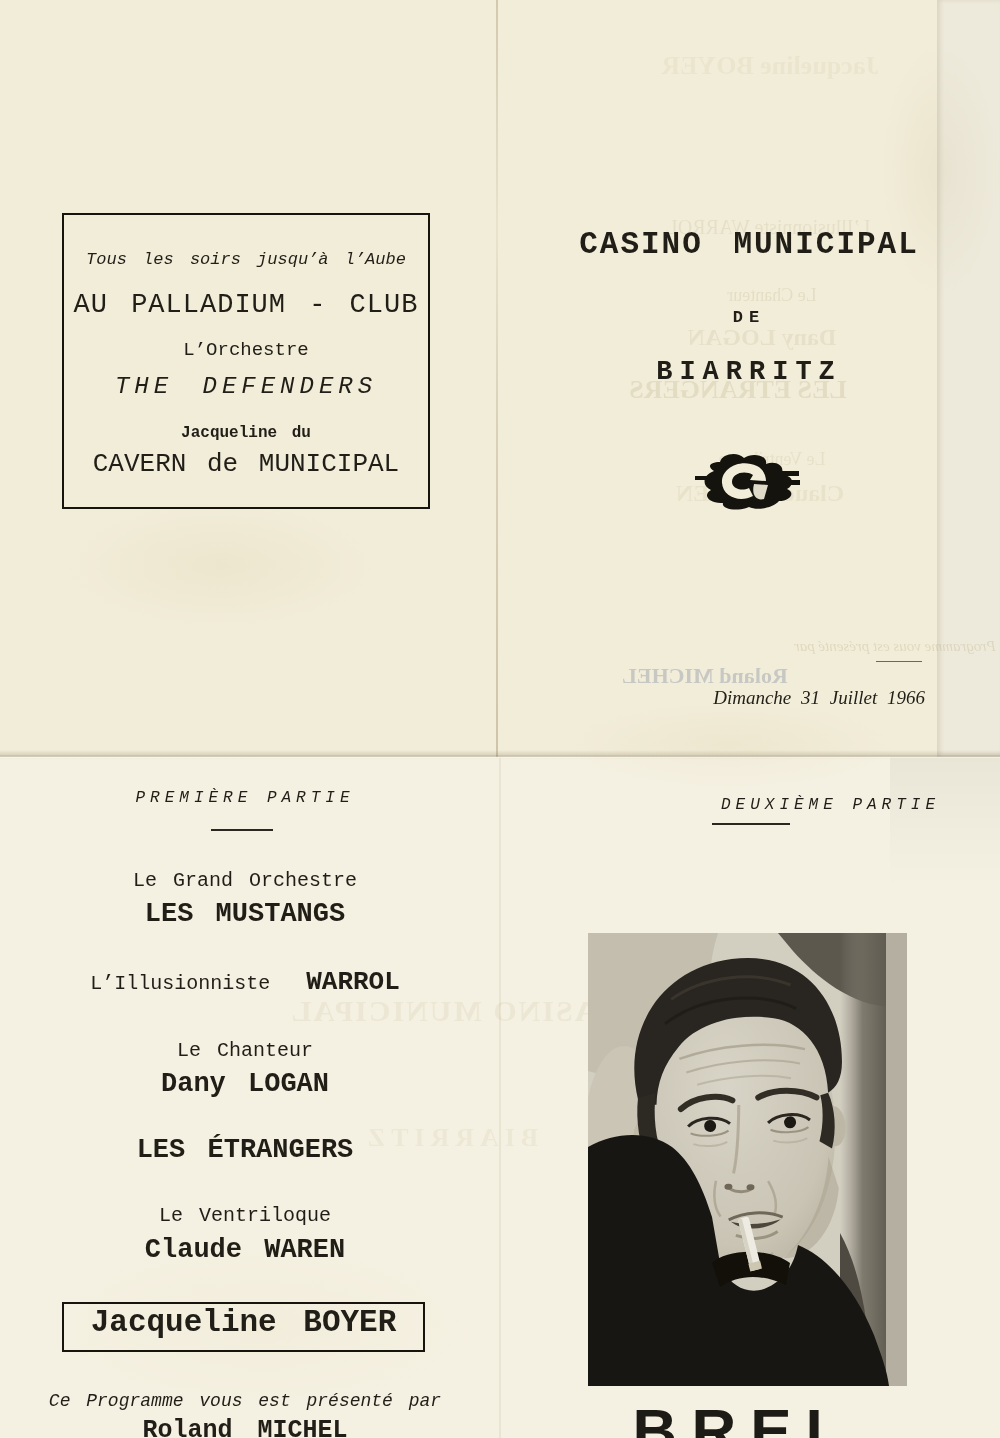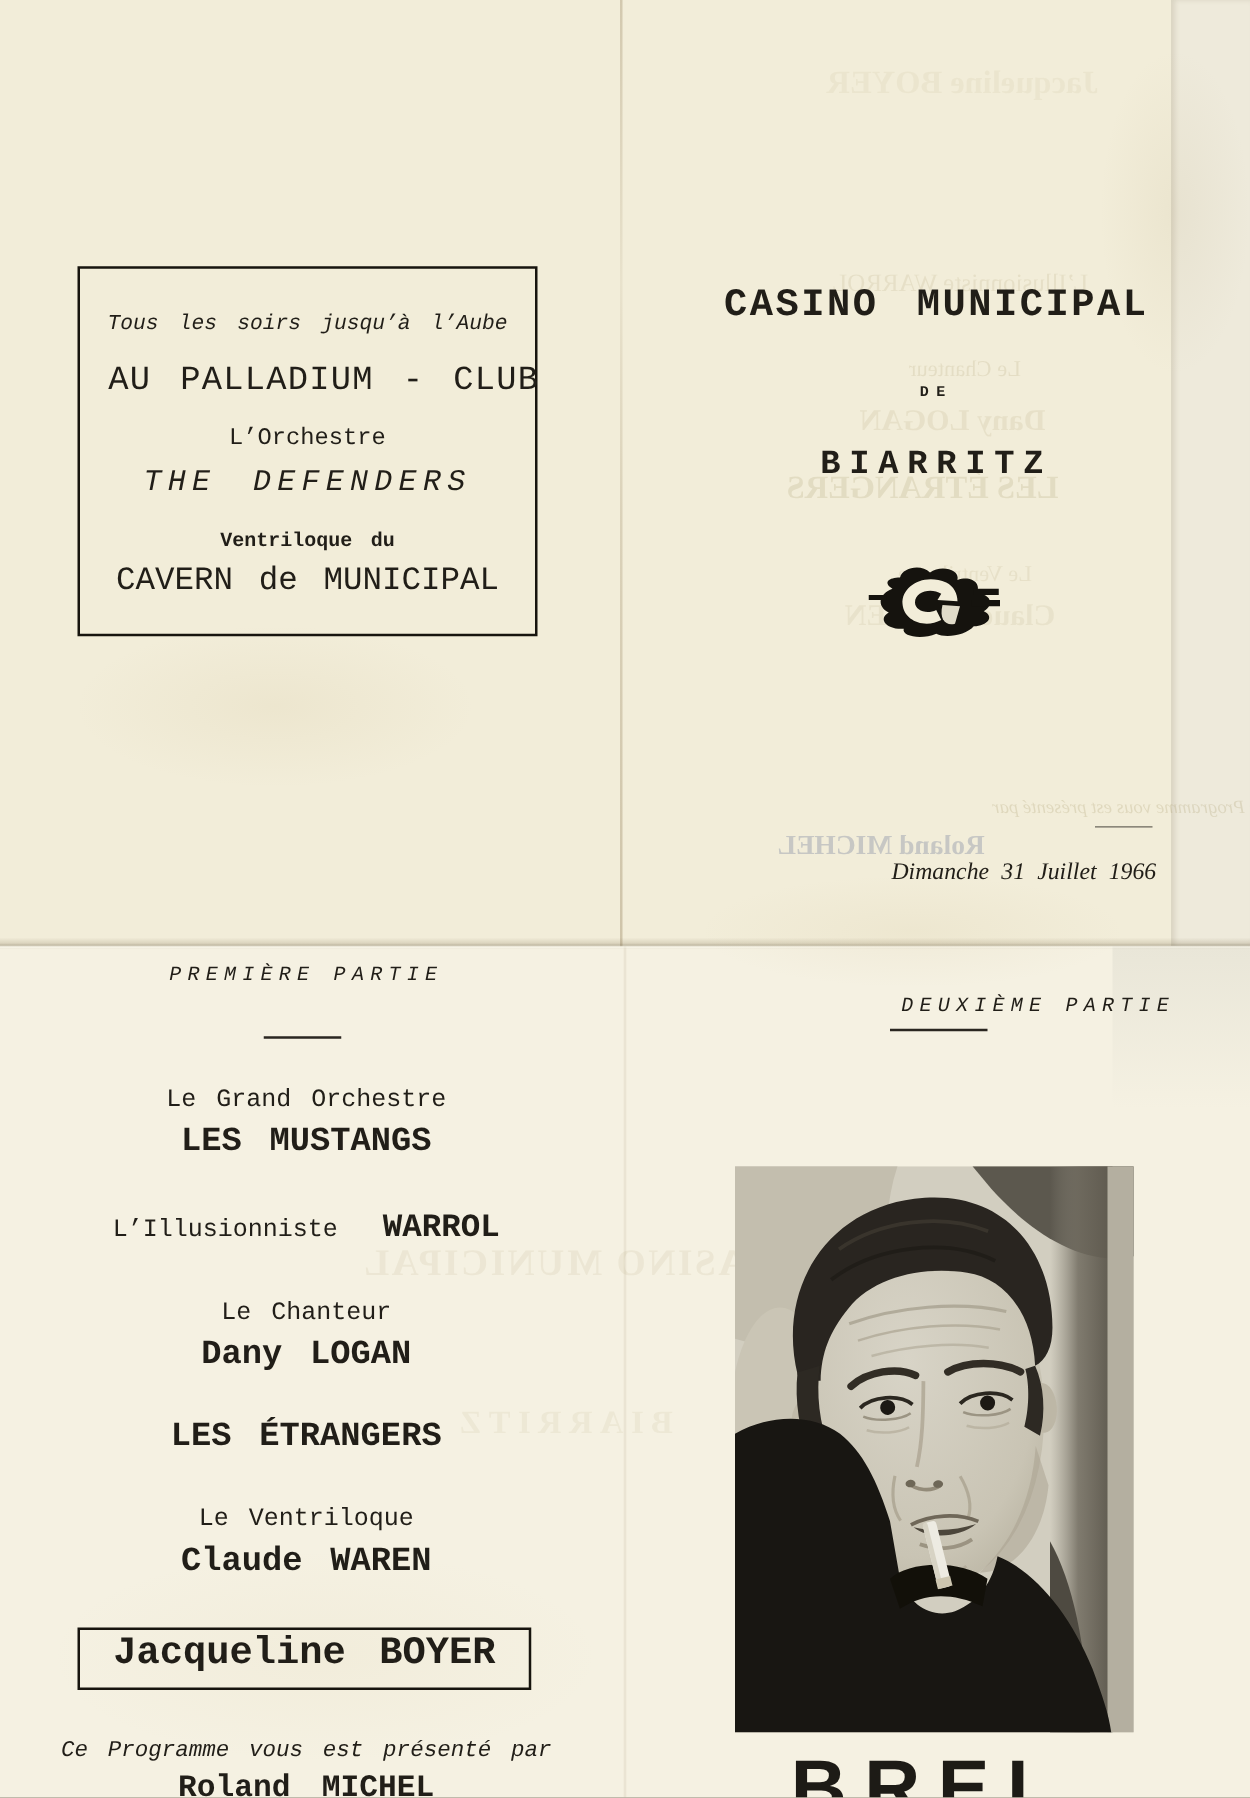--- a/index.html
+++ b/index.html
@@ -57,43 +57,43 @@
   <div class="ghost" style="left:672px;top:450px;width:200px;font-size:18px;opacity:.13;">Le  Ventriloque</div>
   <div class="ghost b" style="left:640px;top:480px;width:240px;font-size:24px;opacity:.11;">Claude  WAREN</div>
   <div class="ghost it" style="left:760px;top:638px;width:290px;font-size:15px;opacity:.22;">Ce Programme vous est présenté par</div>
   <div class="ghost b" style="left:600px;top:664px;width:210px;font-size:22px;opacity:.42;color:#8d95a8;">Roland  MICHEL</div>
 
   <div class="ghost b" style="left:300px;top:994px;width:320px;font-size:30px;letter-spacing:2px;opacity:.10;">CASINO MUNICIPAL</div>
   <div class="ghost b" style="left:320px;top:1124px;width:260px;font-size:26px;letter-spacing:6px;opacity:.09;">BIARRITZ</div>
 
   <div class="box" style="left:62px;top:213px;width:364px;height:292px;"></div>
   <div class="l c it" style="left:62px;top:250px;width:368px;font-size:17px;word-spacing:6px;">Tous les soirs jusqu’à l’Aube</div>
-  <div class="l c" style="left:62px;top:290px;width:368px;font-size:27px;letter-spacing:1px;word-spacing:6px;margin-left:13px;">AU  PALLADIUM - CLUB</div>
+  <div class="l c" style="left:62px;top:290px;width:368px;font-size:27px;letter-spacing:1px;word-spacing:6px;">AU  PALLADIUM - CLUB</div>
   <div class="l c it" style="left:62px;top:374px;width:368px;font-size:24px;letter-spacing:5px;word-spacing:10px;">THE   DEFENDERS</div>
   <div class="l c" style="left:62px;top:340px;width:368px;font-size:19px;">L’Orchestre</div>
-  <div class="l c b" style="left:62px;top:425px;width:368px;font-size:16px;word-spacing:5px;">Ventriloque  du</div>
+  <div class="l c b" style="left:62px;top:425px;width:368px;font-size:16px;word-spacing:5px;">Jacqueline  du</div>
   <div class="l c" style="left:62px;top:450px;width:368px;font-size:26px;word-spacing:5px;">CAVERN  de  MUNICIPAL</div>
 
   <div class="l c b" style="left:560px;top:228px;width:378px;font-size:31px;letter-spacing:2px;word-spacing:10px;">CASINO MUNICIPAL</div>
-  <div class="l c b" style="left:560px;top:308px;width:378px;font-size:12px;letter-spacing:6px;text-align:center;">DE</div>
+  <div class="l c b" style="left:560px;top:308px;width:378px;font-size:17px;letter-spacing:6px;text-align:center;">DE</div>
   <div class="l c b" style="left:560px;top:357px;width:378px;font-size:27px;letter-spacing:7px;">BIARRITZ</div>
 
   <svg style="position:absolute;left:693px;top:446px;" width="108" height="66" viewBox="0 0 108 66" role="img">
     <path d="M21,25 C10,29 8,39 18,44 C9,49 16,58 30,57 C28,63 44,66 56,61 C64,65 80,62 86,55 C97,55 103,47 94,43 C104,37 98,28 88,29 C93,21 84,14 73,18 C75,9 59,6 51,12 C44,5 29,8 27,16 C18,16 13,20 21,25 Z" fill="#15130e"></path>
     <path d="M64,20 C46,12 28,23 29,37 C30,51 47,57 60,50 L56,42 C48,46 39,42 39,36 C39,27 52,24 60,29 L57,34 L73,35 C73,29 70,23 64,20 Z" fill="#f2edd9"></path>
     <path d="M61,38 L75,39 L71,53 C64,55 58,50 61,38 Z" fill="#f2edd9" opacity=".92"></path>
     <rect x="86" y="25" width="20" height="5" fill="#15130e"></rect>
     <rect x="84" y="34" width="23" height="5" fill="#15130e"></rect>
     <rect x="2" y="30" width="14" height="4" fill="#15130e"></rect>
   </svg>
 
   <div class="rule" style="left:876px;top:661px;width:46px;background:#6b675c;"></div>
   <div class="l r it" style="left:560px;top:687px;width:365px;font-size:19px;word-spacing:5px;">Dimanche  31  Juillet  1966</div>
 
-  <div class="l c it" style="left:40px;top:772px;width:410px;font-size:16px;letter-spacing:5px;">PREMIÈRE   PARTIE</div>
+  <div class="l c it" style="left:40px;top:790px;width:410px;font-size:16px;letter-spacing:5px;">PREMIÈRE   PARTIE</div>
   <div class="rule" style="left:211px;top:829px;width:62px;height:2px;background:#2a2620;"></div>
 
   <div class="l c" style="left:40px;top:870px;width:410px;font-size:20px;word-spacing:4px;">Le  Grand  Orchestre</div>
   <div class="l c b" style="left:40px;top:899px;width:410px;font-size:27px;word-spacing:6px;">LES  MUSTANGS</div>
 
   <div class="l c" style="left:40px;top:968px;width:410px;font-size:20px;">
     <span>L’Illusionniste</span>&nbsp;&nbsp;
     <span class="b" style="font-size:26px;">WARROL</span>
   </div>
 

